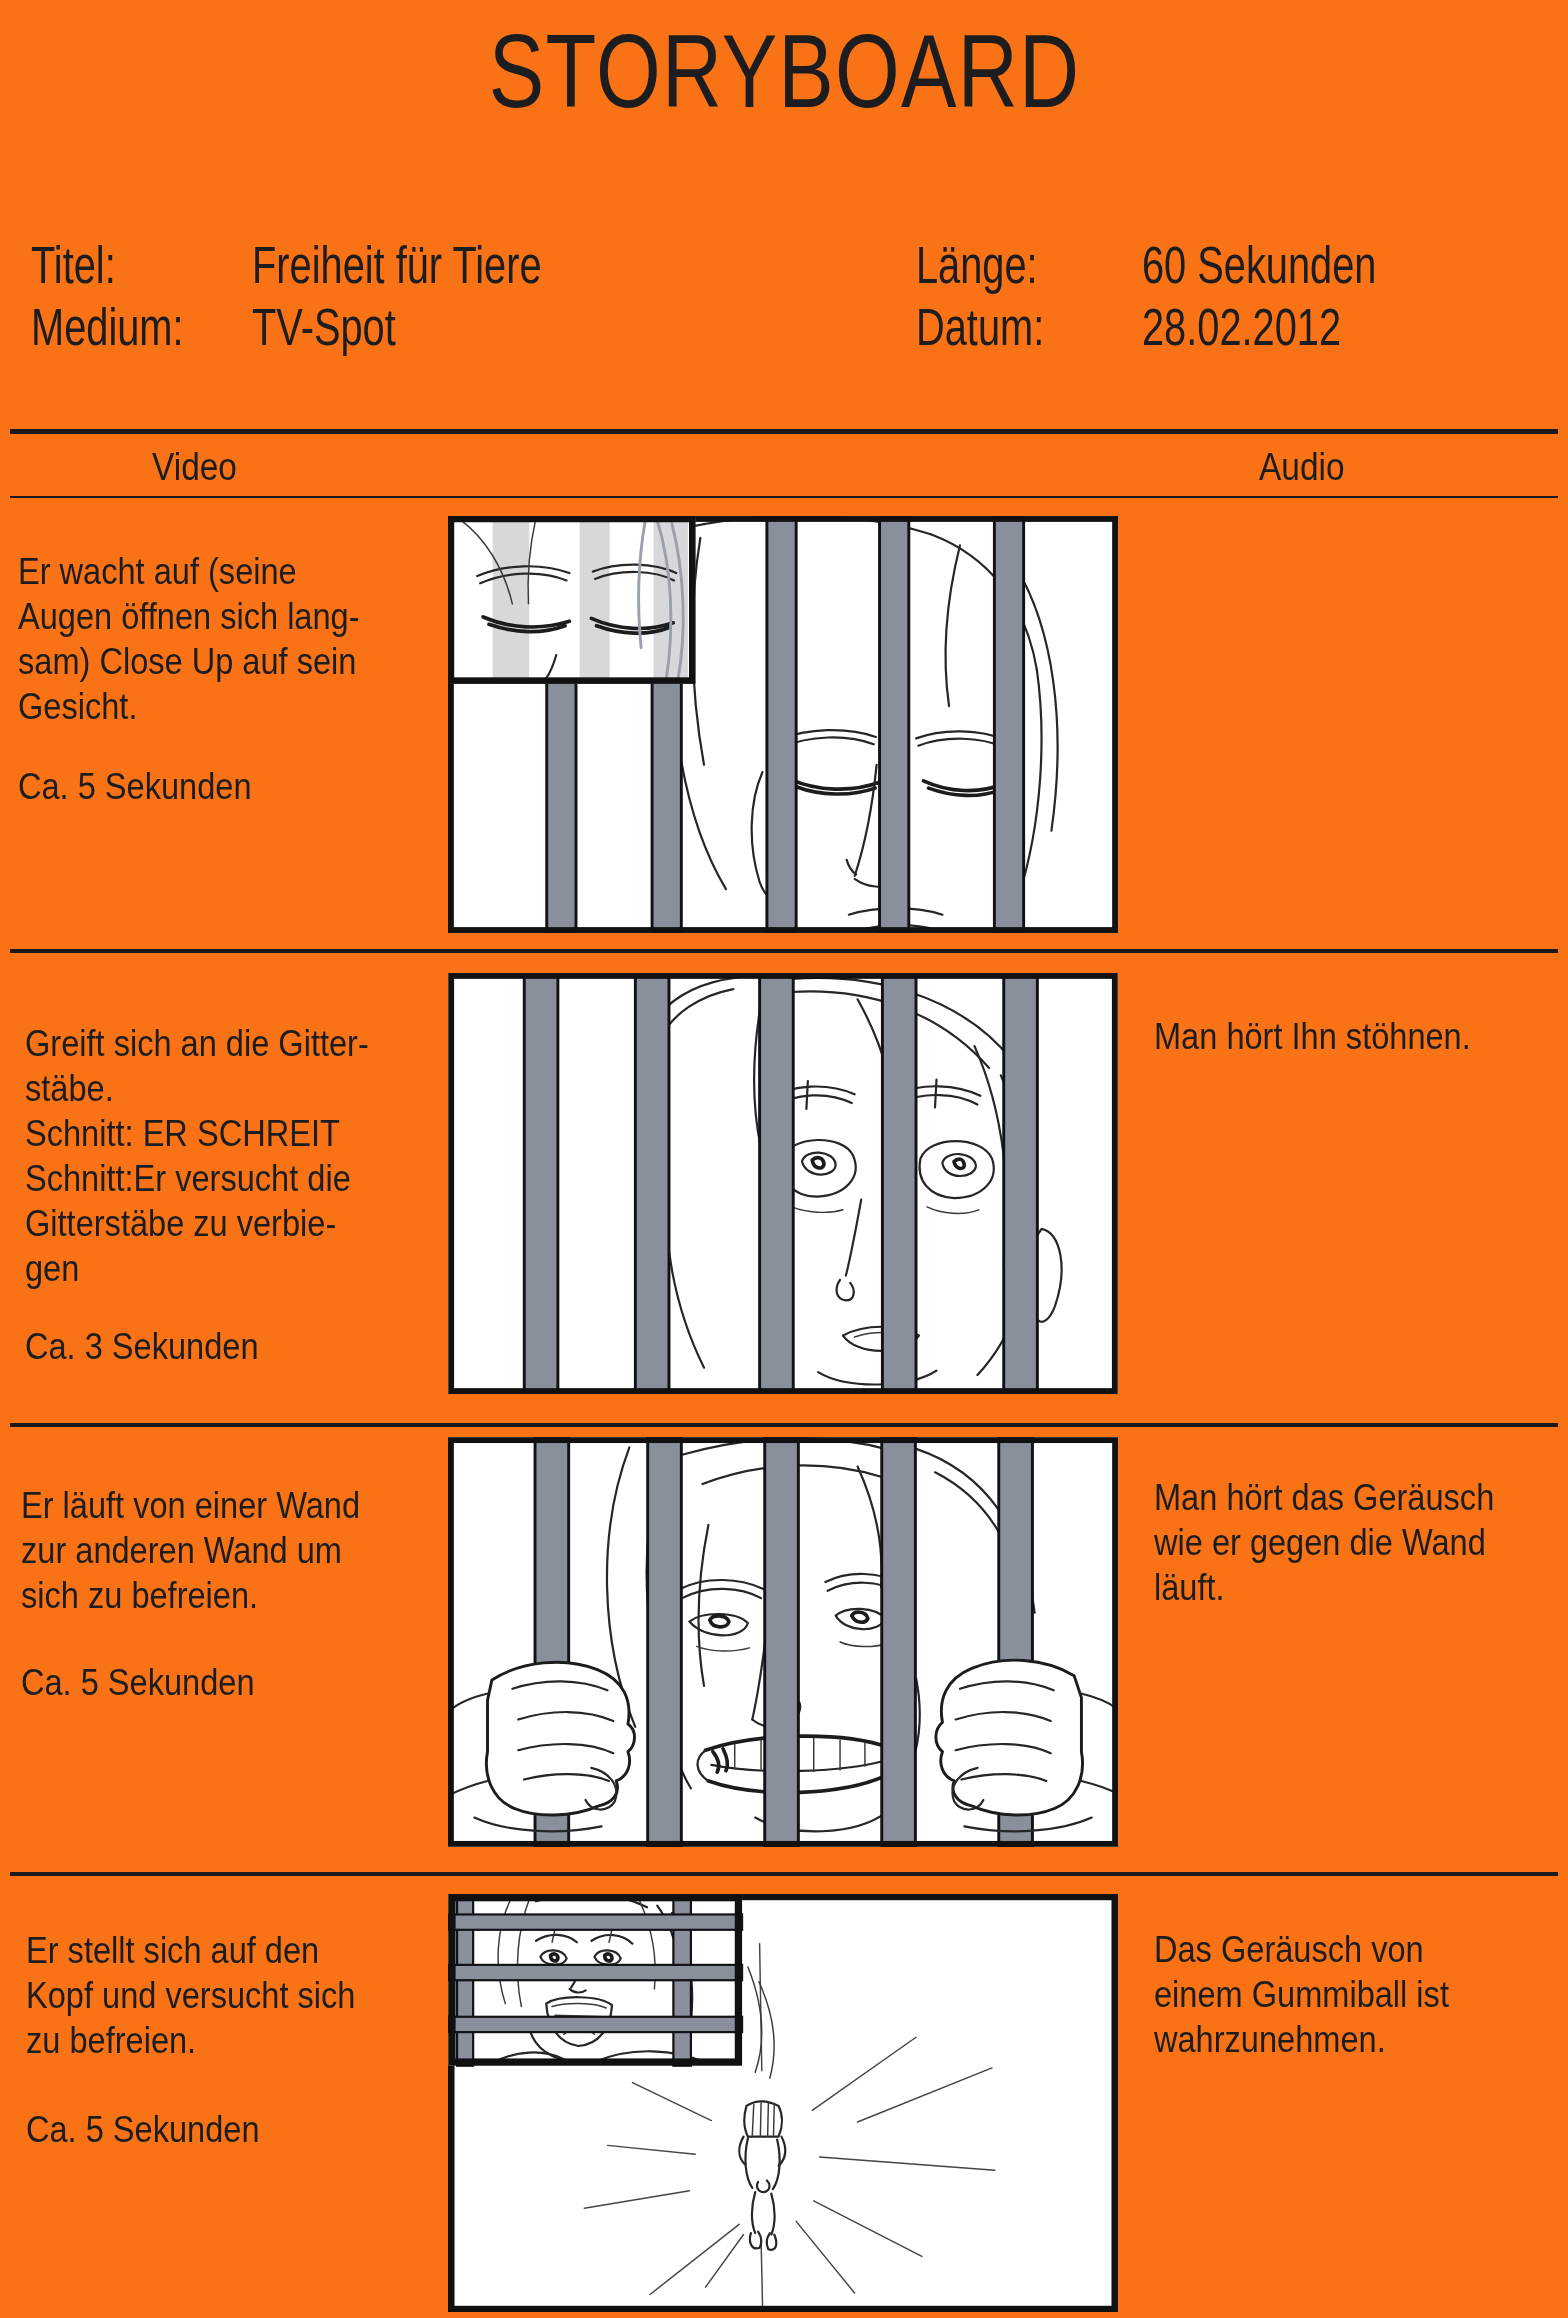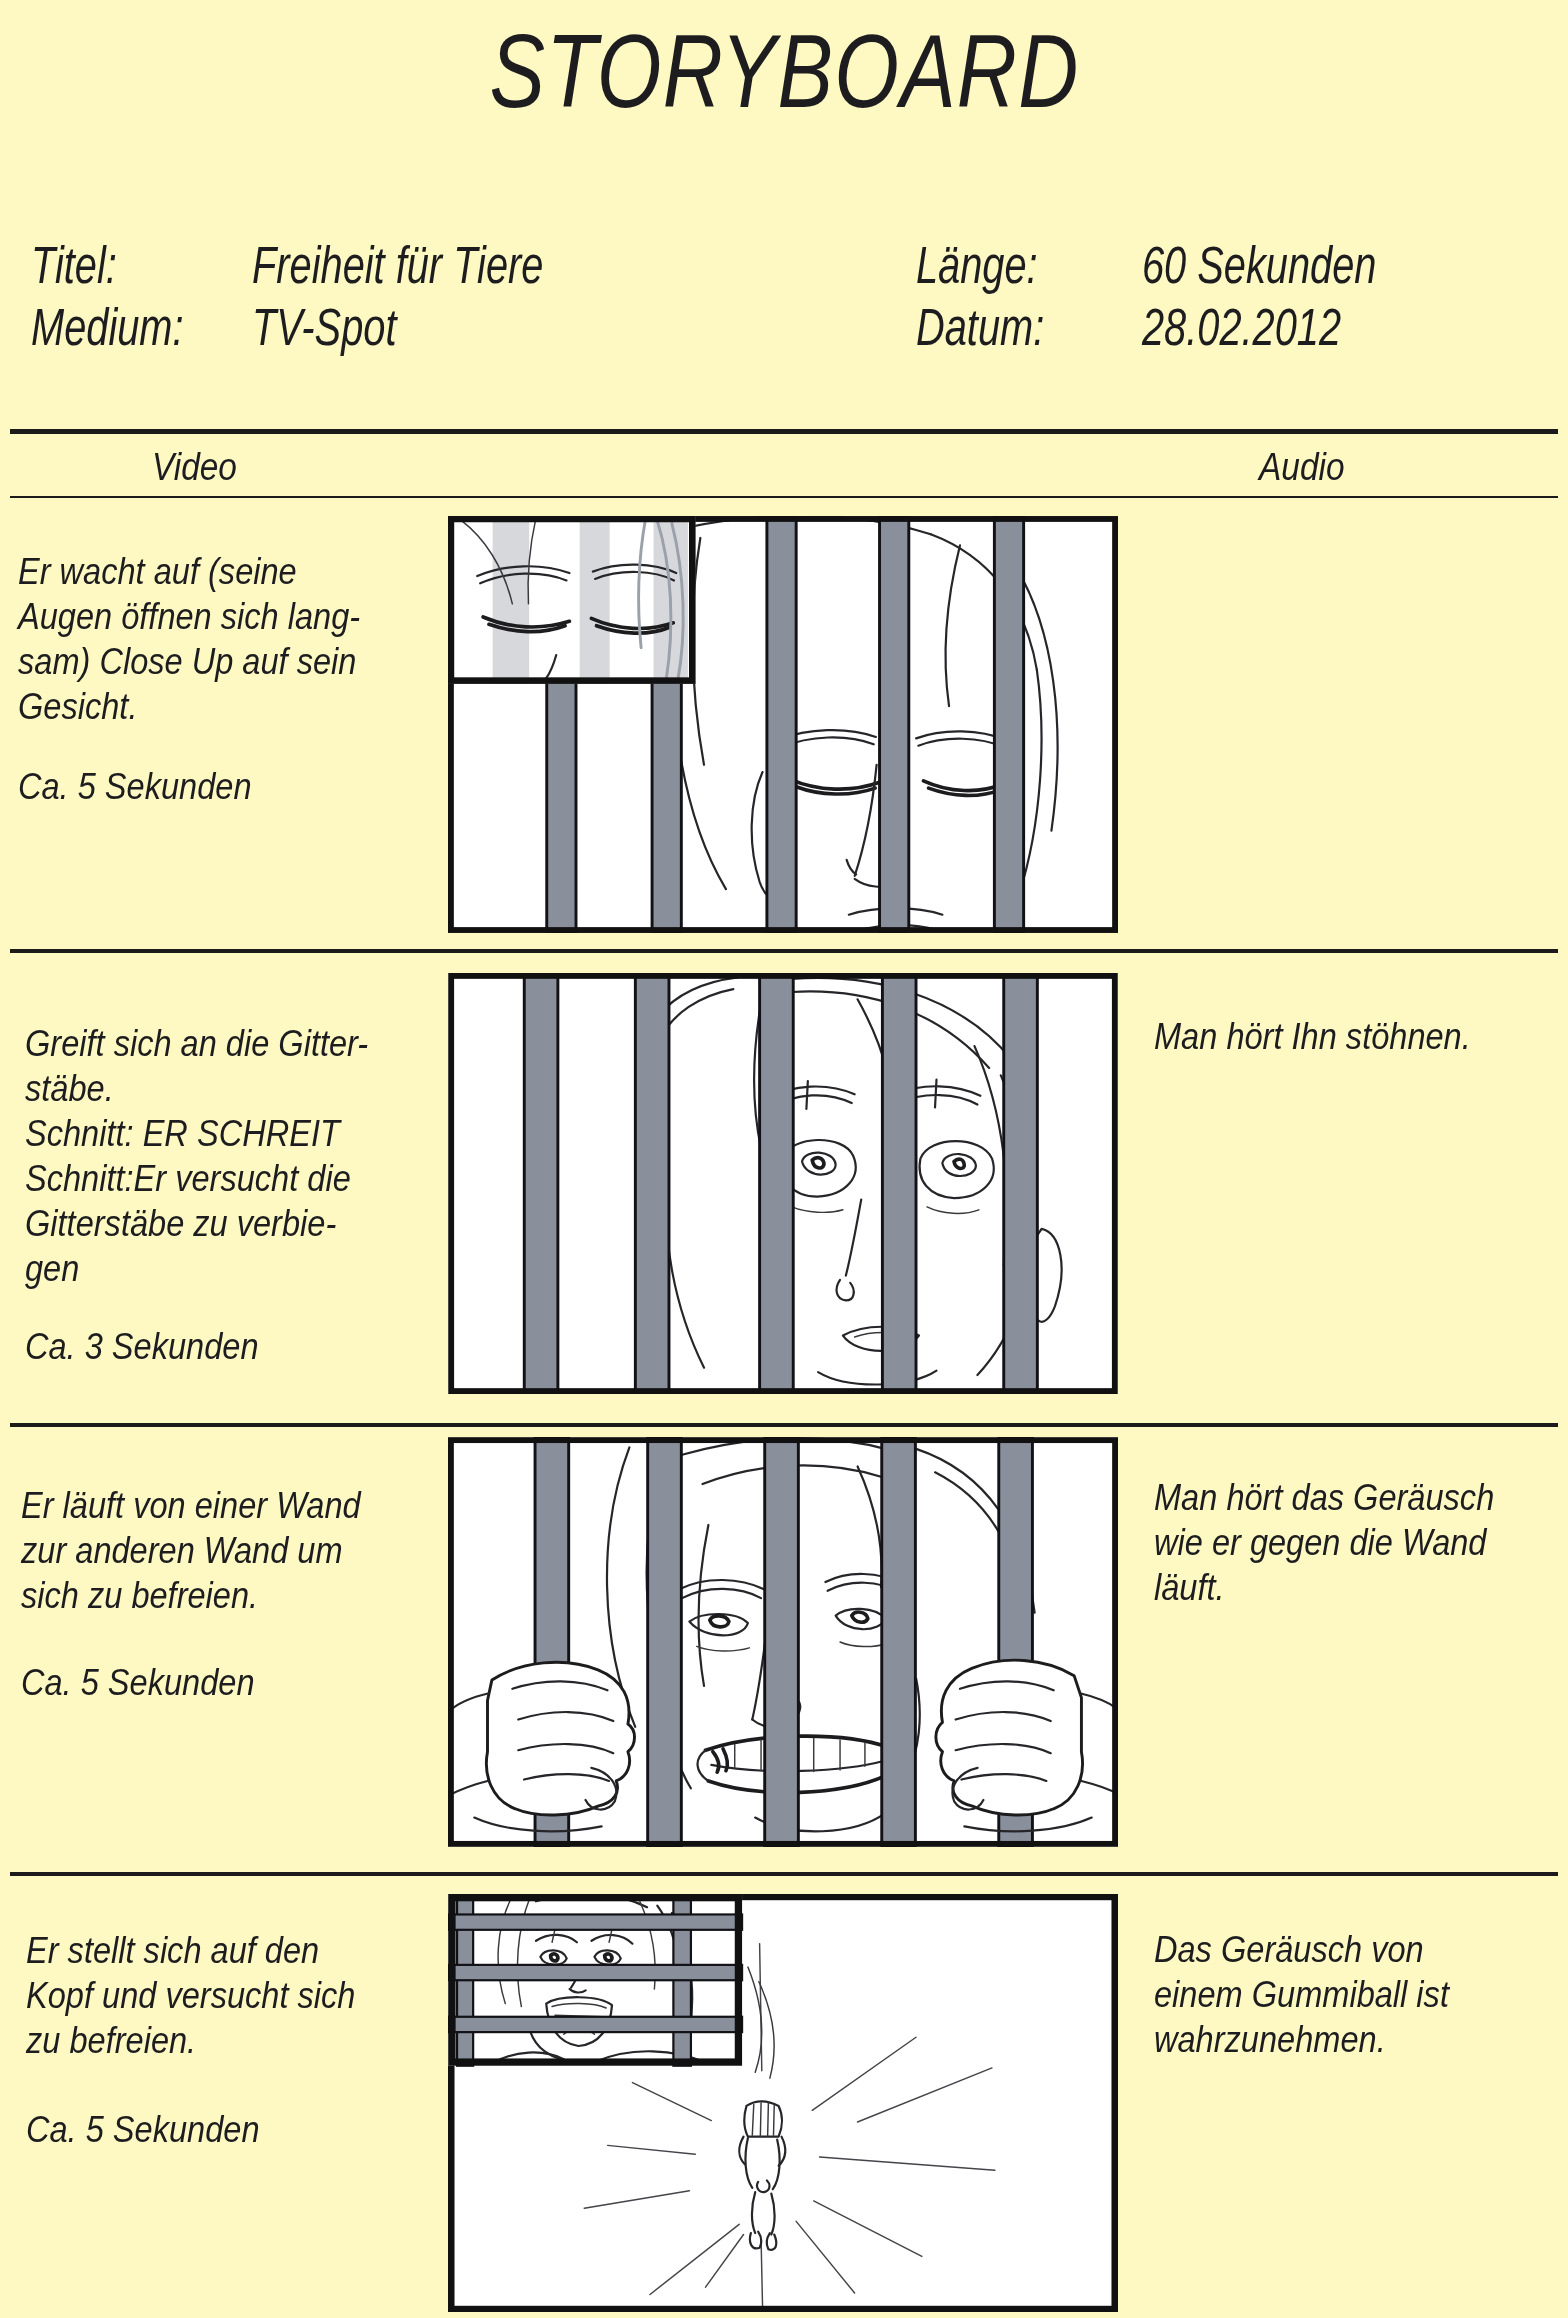--- a/index.html
+++ b/index.html
@@ -1,17 +1,17 @@
 <!DOCTYPE html>
 <html style="font-size:11.7px"><head>
 <meta charset="utf-8">
 <style>
   html,body{margin:0;padding:0;background:#ffffff;}
-  .page{position:relative;width:1569px;height:2319px;background:#fef9c3;overflow:hidden;
-        font-family:"Liberation Sans","DejaVu Sans",sans-serif;color:#1d1d1f;font-style:italic;}
+  .page{position:relative;width:1569px;height:2319px;background:#f97316;overflow:hidden;
+        font-family:"Liberation Sans","DejaVu Sans",sans-serif;color:#1d1d1f;}
   .title{position:absolute;left:0;top:11.7px;width:1569px;text-align:center;
          font-size:104px;font-weight:normal;letter-spacing:1.5px;
          transform:scaleX(0.80);transform-origin:center top;white-space:nowrap;}
   .meta{position:absolute;font-size:51px;transform:scaleX(0.78);transform-origin:left top;
         white-space:nowrap;}
   .colhead{position:absolute;font-size:38px;transform:scaleX(0.88);transform-origin:left top;
         white-space:nowrap;}
   .vtext{position:absolute;font-size:37px;line-height:45px;transform:scaleX(0.88);
          transform-origin:left top;white-space:nowrap;}
   .ln{height:45px;}

